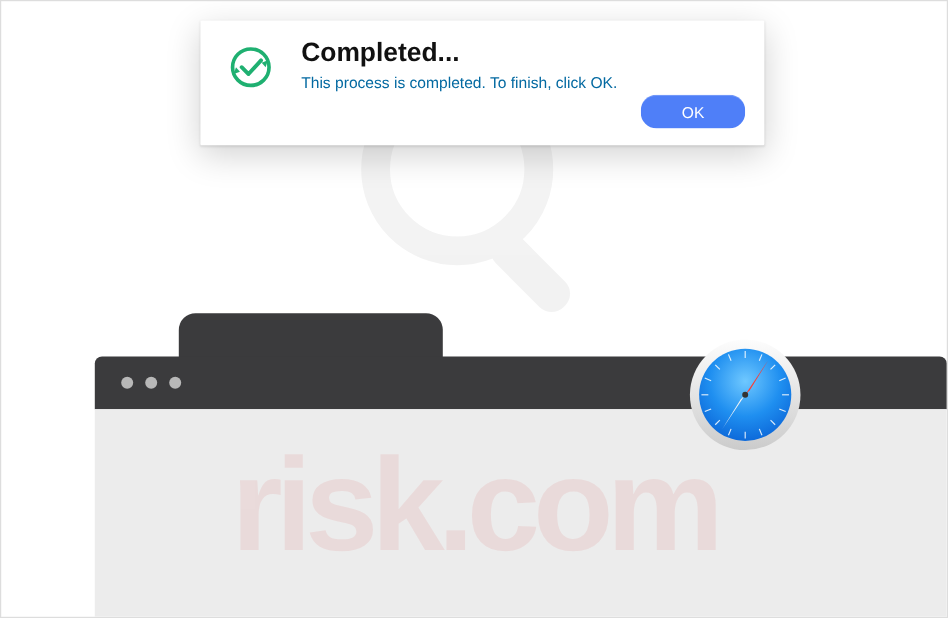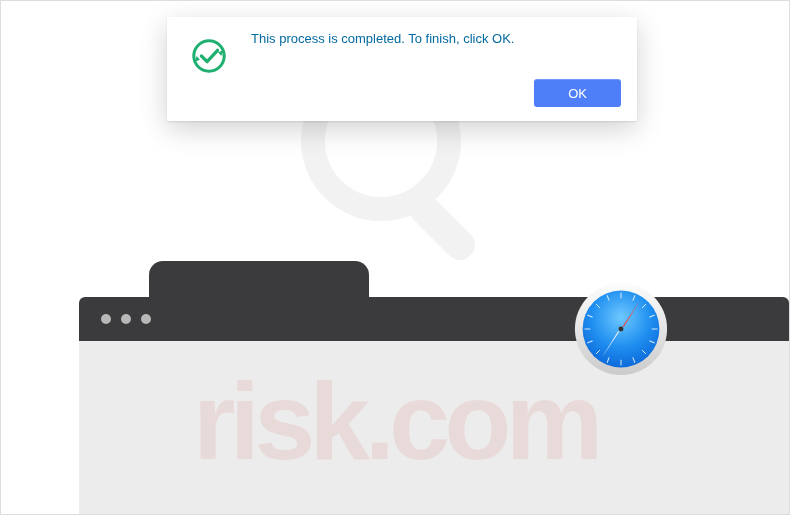--- a/index.html
+++ b/index.html
@@ -105,21 +105,21 @@
     .dialog p {
       font-size: 13px; color: #0369a1;
     }
     .dialog .actions {
       margin-top: auto;
       display: flex; justify-content: flex-end;
       padding-bottom: 4px;
     }
     .dialog button {
       background: #4f7ff8; color: #fff;
-      border: none; border-radius: 3px;
+      border: none; border-radius: 13px;
       padding: 6px 34px;
       font-size: 13px; cursor: pointer;
       border-top: 1px solid rgba(255,255,255,0.2);
     }
   </style>
 </head>
 <body>
 
 <div class="watermark-top">
   <div class="mag"></div>
@@ -183,18 +183,19 @@
       <svg width="38" height="38" viewBox="0 0 40 40">
         <circle cx="20" cy="20" r="16" fill="none" stroke="#1fb071" stroke-width="3.2"></circle>
         <polyline points="12,20 18,26 29,14" fill="none" stroke="#1fb071" stroke-width="3.4" stroke-linecap="round" stroke-linejoin="round"></polyline>
 
         <polygon points="35,14 33,20 29.5,16" fill="#1fb071"></polygon>
         <polygon points="5,26 7,20 10.5,24" fill="#1fb071"></polygon>
       </svg>
     </span>
   </div>
   <div class="content">
+    <h2>Completed...</h2>
     <p>This process is completed. To finish, click OK.</p>
     <div class="actions">
       <button>OK</button>
     </div>
   </div>
 </div>
 
 </body></html>

